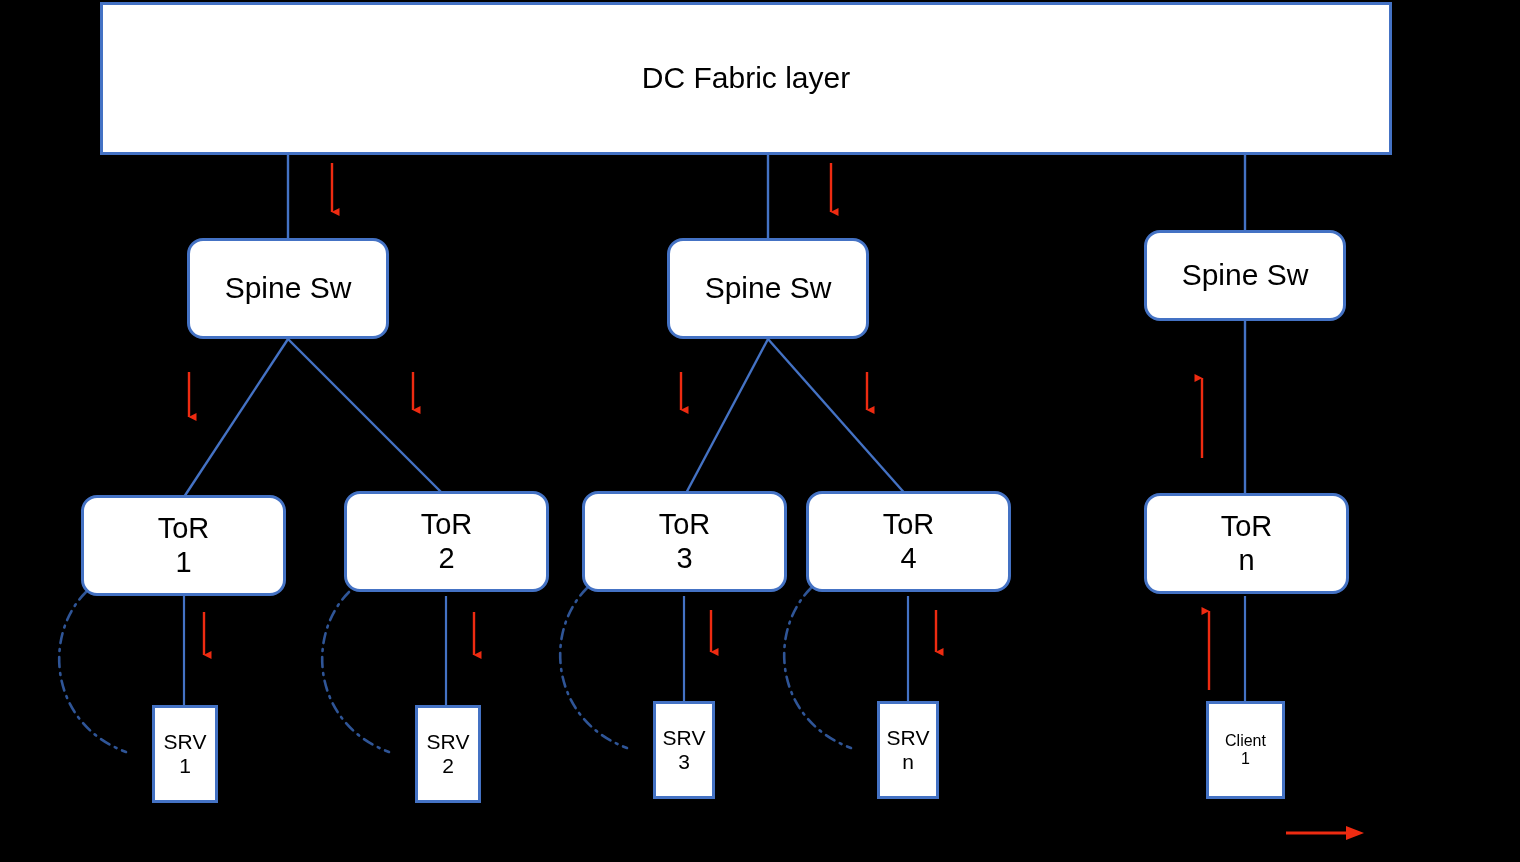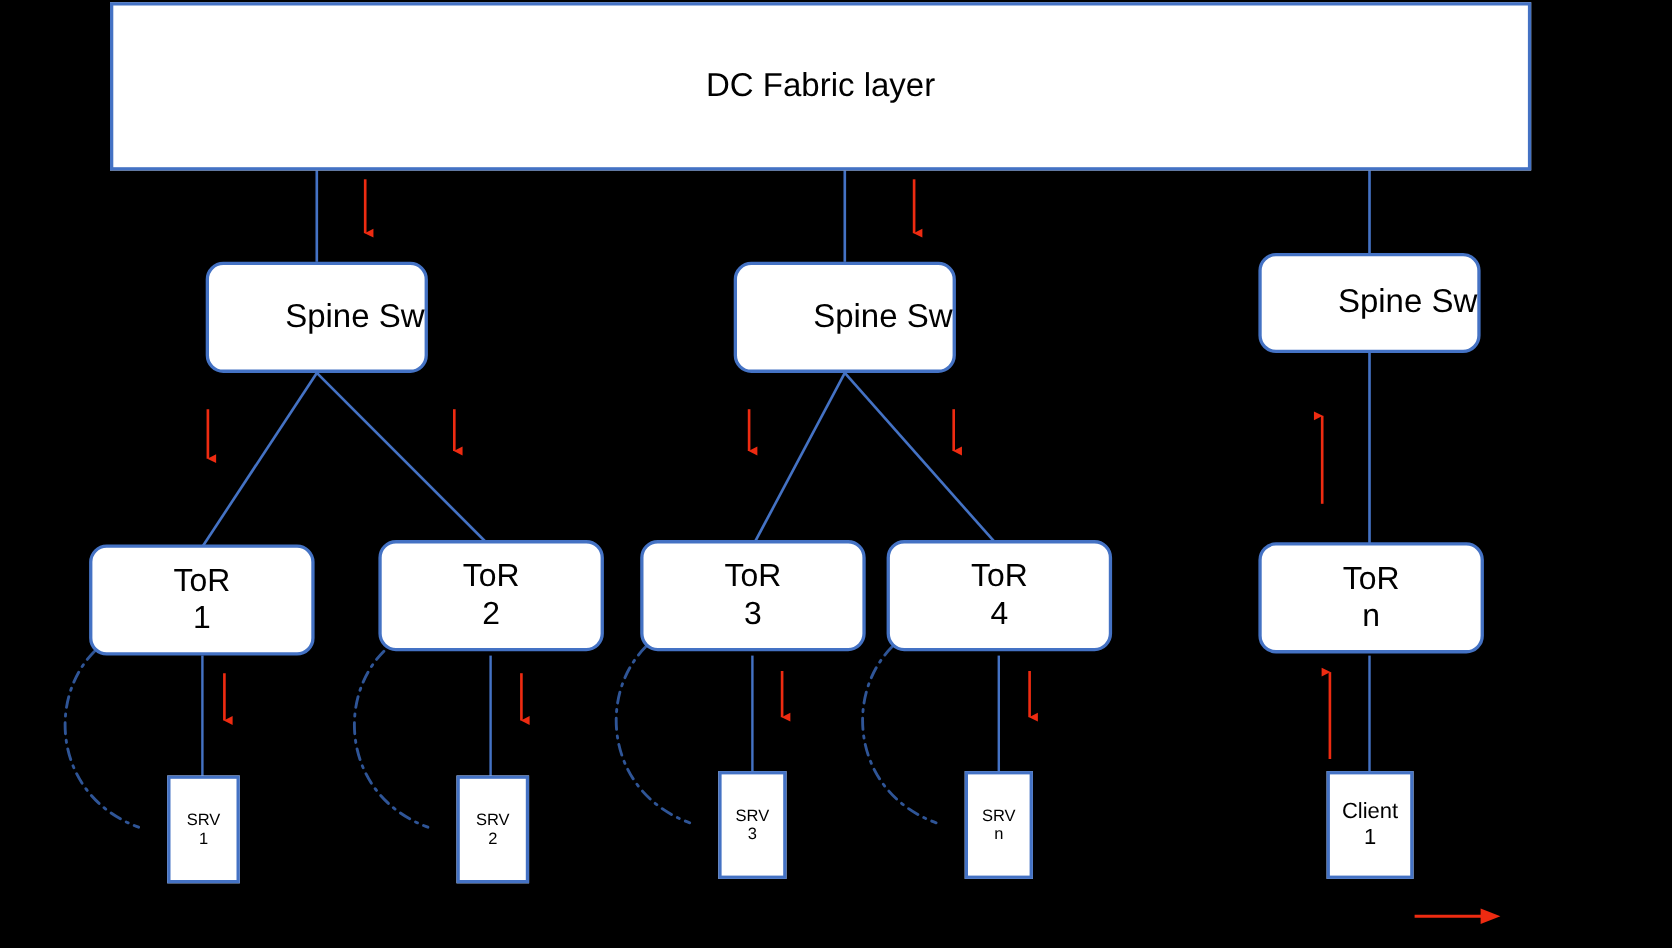--- a/index.html
+++ b/index.html
@@ -25,36 +25,35 @@
     line-height:1.15;
   }
   .fabric{
     border-width:3px;
     border-radius:0;
     font-size:30px;
   }
   .spine{
     border-radius:16px;
     font-size:30px;
-    align-items:flex-end;
   }
   .tor{
     border-radius:16px;
     font-size:29px;
     text-align:center;
   }
   .srv{
     border-radius:0;
     border-width:3px;
-    font-size:15px;
+    font-size:21px;
   }
   .client{
     border-radius:0;
     border-width:3px;
-    font-size:20px;
+    font-size:16px;
   }
   .node .l1{display:block;}
   .node .l2{display:block;}
 </style>
 </head>
 <body>
 
 <div id="stage">
 
   <svg class="layer" viewBox="0 0 1520 862">

